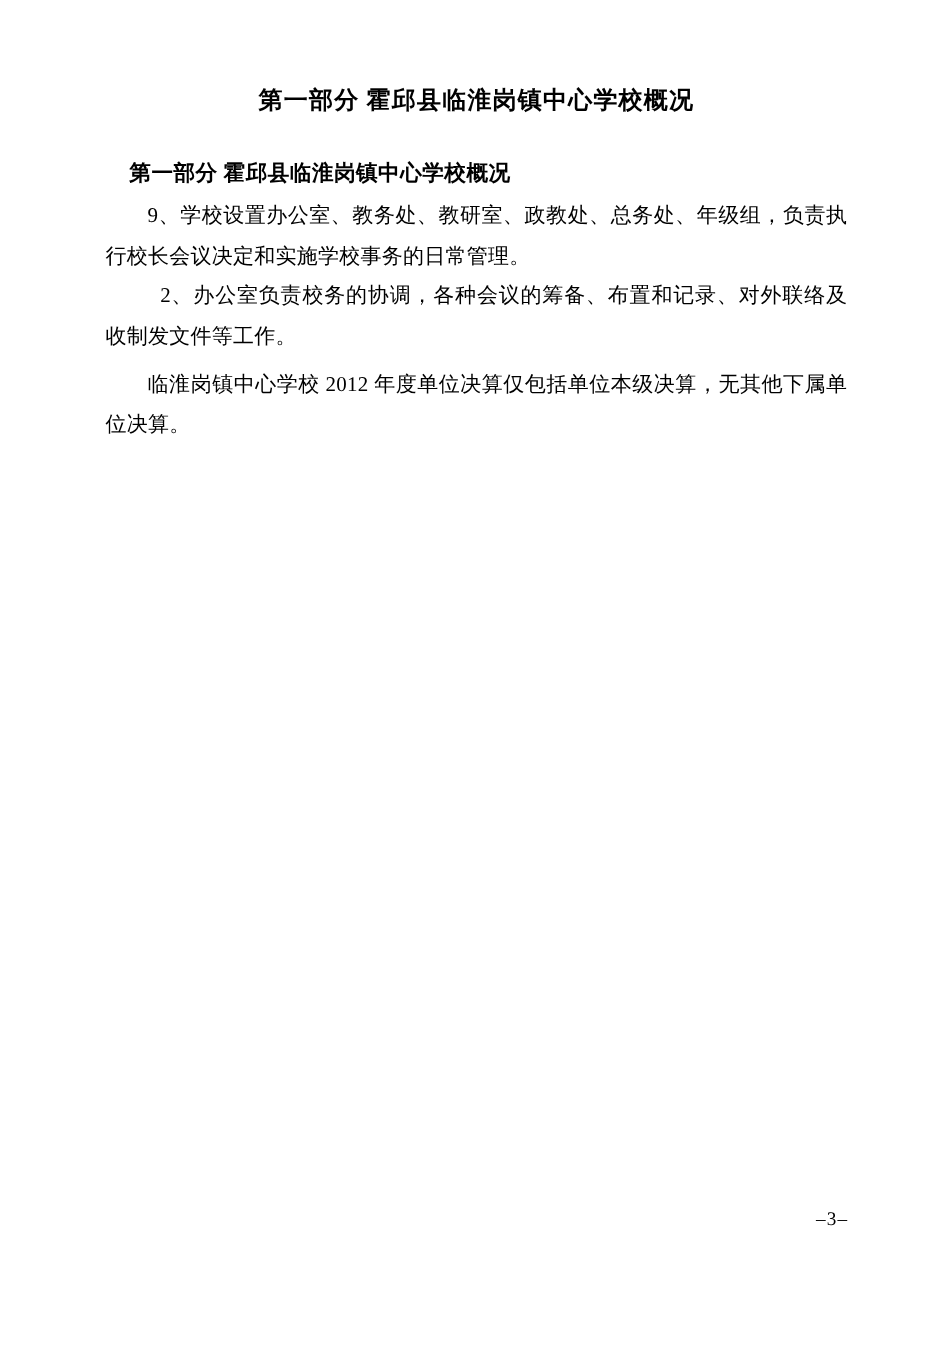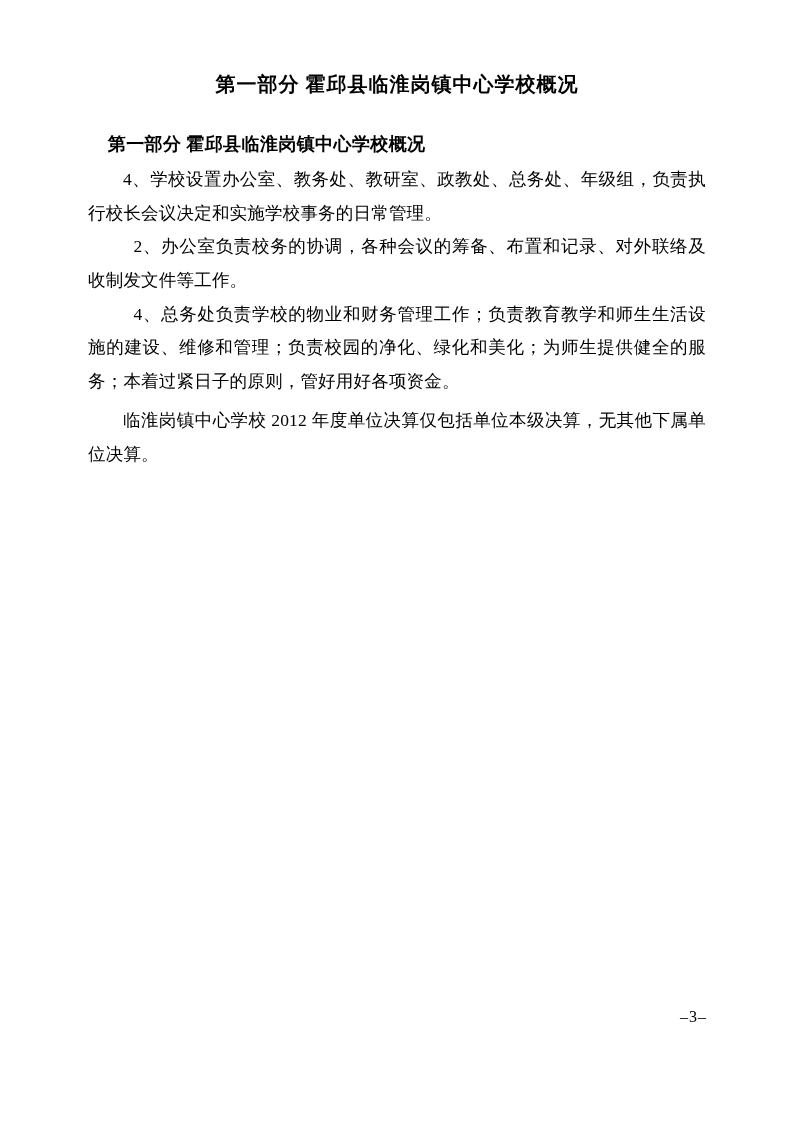--- a/index.html
+++ b/index.html
@@ -76,26 +76,25 @@
   <div class="content">
 
     <div class="doc-title">第一部分  霍邱县临淮岗镇中心学校概况</div>
 
 
     <div class="heading sub">第一部分  霍邱县临淮岗镇中心学校概况</div>
 
     <div class="gap-sm"></div>
 
 
-    <p class="para">4、学校设置办公室、教务处、教研室、政教处、总务处、年级组，负责执行校长会议决定和实施学校事务的日常管理。</p>
+    <p class="para">9、学校设置办公室、教务处、教研室、政教处、总务处、年级组，负责执行校长会议决定和实施学校事务的日常管理。</p>
 
     <p class="para indent-deep">2、办公室负责校务的协调，各种会议的筹备、布置和记录、对外联络及收制发文件等工作。</p>
 
 
-    <p class="para indent-deep">4、总务处负责学校的物业和财务管理工作；负责教育教学和师生生活设施的建设、维修和管理；负责校园的净化、绿化和美化；为师生提供健全的服务；本着过紧日子的原则，管好用好各项资金。</p>
 
     <div class="gap-md"></div>
 
 
     <p class="para">临淮岗镇中心学校 2012 年度单位决算仅包括单位本级决算，无其他下属单位决算。</p>
 
   </div>
 
   <div class="page-number">–3–</div>
 </div>

